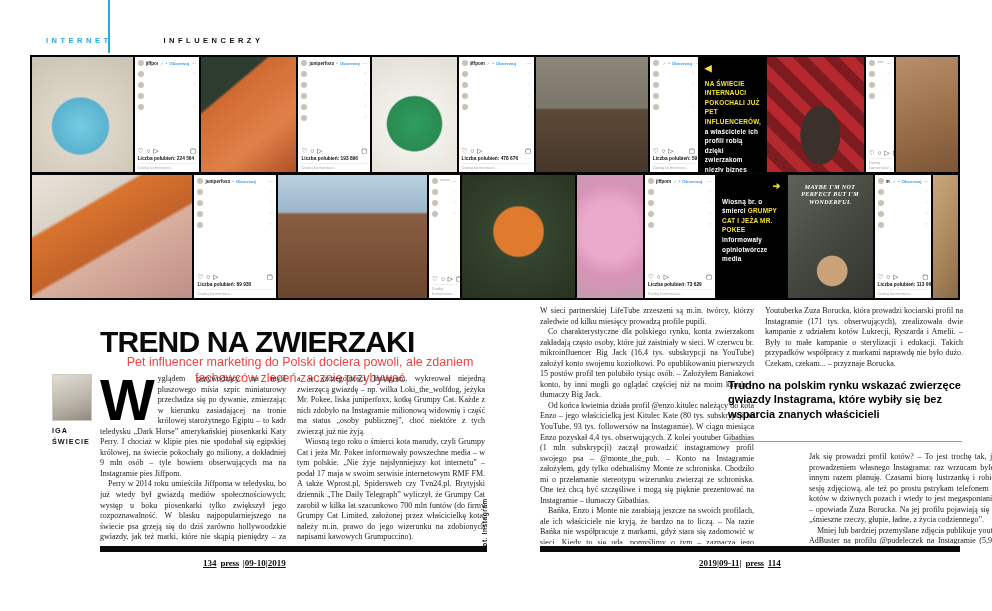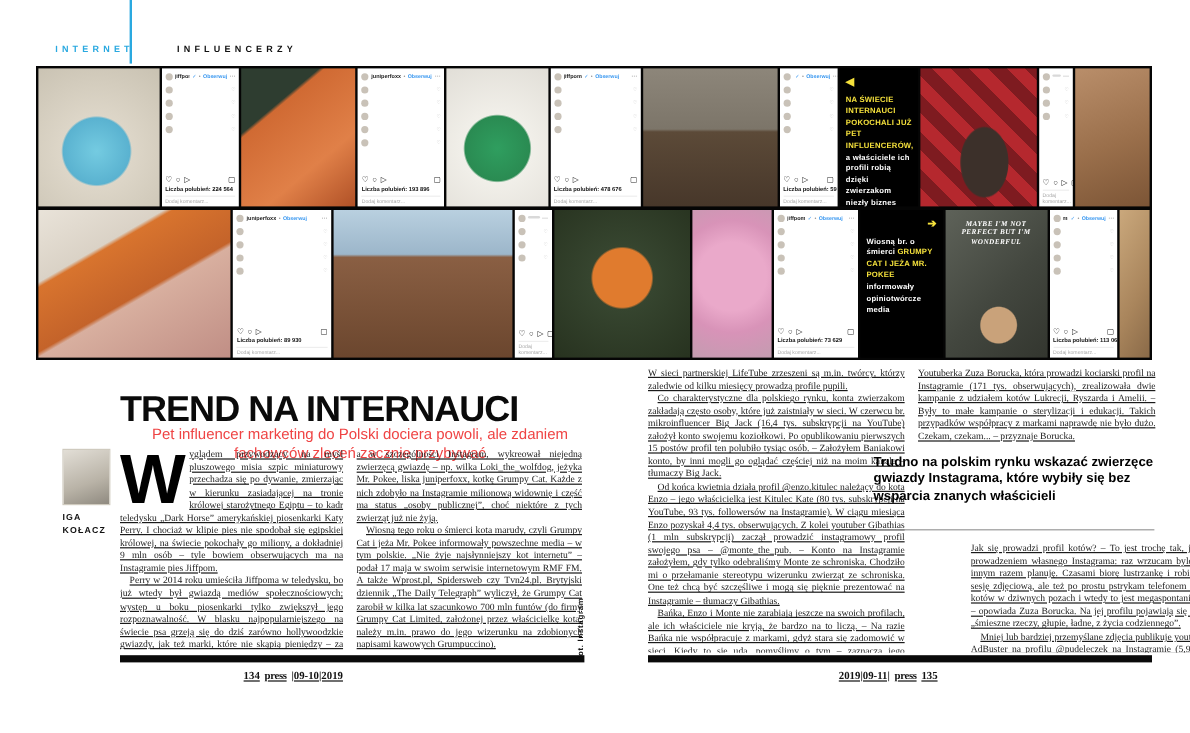--- a/index.html
+++ b/index.html
@@ -2,21 +2,21 @@
 <html><head>
 <meta charset="utf-8">
 <style>
   html,body{margin:0;padding:0;background:#e8e8e8;}
   .spread{position:relative;width:992px;height:611px;background:#ffffff;overflow:hidden;
           font-family:"Liberation Sans",sans-serif;}
   
   .kicker{position:absolute;left:46px;top:33px;height:14px;display:flex;align-items:center;}
   .kicker .sec{color:#2aa9e0;font-size:7.5px;font-weight:700;letter-spacing:3.5px;}
   .kicker .vrule{position:absolute;left:62px;top:-33px;width:2px;height:53px;background:#2aa9e0;}
-  .kicker .top{margin-left:36px;color:#111;font-size:7.5px;font-weight:700;letter-spacing:3.5px;}
+  .kicker .top{margin-left:52px;color:#111;font-size:7.5px;font-weight:700;letter-spacing:3.5px;}
   
   .collage{position:absolute;left:30px;top:55px;width:930px;height:245px;background:#050505;
            padding:2px;box-sizing:border-box;display:flex;flex-direction:column;gap:3px;}
   .crow{display:flex;gap:2px;min-height:0;}
   .crow.r1{flex:115 115 0;}
   .crow.r2{flex:123 123 0;}
   .cell{min-width:0;position:relative;overflow:hidden;}
   .photo{background:#777;}
   .ph-overlay{position:absolute;top:7%;left:3%;right:3%;color:#fff;text-align:center;
               font:italic 700 6px/1.3 "Liberation Serif",serif;letter-spacing:.4px;}
@@ -44,21 +44,21 @@
   
   .headline{position:absolute;left:100px;top:305px;font-size:30px;font-weight:700;
             letter-spacing:-.8px;color:#0a0a0a;}
   .deck{position:absolute;left:100px;top:341px;width:400px;font-size:12.5px;line-height:1.28;
         font-weight:400;color:#ef4444;text-align:center;}
   .author{position:absolute;left:52px;top:374px;width:46px;}
   .author .a-photo{width:40px;height:47px;background:linear-gradient(160deg,#e2ded6,#b9b3a7 60%,#8f8a80);
                    border:1px solid #cfcabe;box-sizing:border-box;}
   .author .a-name{margin-top:5px;font-size:7.3px;font-weight:700;letter-spacing:1px;color:#111;line-height:1.5;}
   .bodycol{position:absolute;font:8px/1.32 "Liberation Serif",serif;color:#1a1a1a;
-           text-align:justify;overflow:hidden;text-decoration:underline;}
+           text-align:justify;overflow:hidden;}
   .bodycol p{margin:0;text-indent:8px;}
   .bodycol p:first-child{text-indent:0;}
   .dropcap{float:left;font:700 58px/0.78 "Liberation Sans",sans-serif;letter-spacing:-3px;
            margin:3px 6px 0 0;color:#000;}
   .subhead{font:700 7.8px/1.3 "Liberation Sans",sans-serif;letter-spacing:.3px;margin:6px 0 2px 0;
            text-indent:0 !important;}
   #col1{left:100px;top:374px;width:186px;height:170px;}
   #col2{left:297px;top:374px;width:188px;height:170px;}
   #col3{left:540px;top:306px;width:214px;height:238px;}
   #col4a{left:765px;top:306px;width:198px;height:68px;}
@@ -442,26 +442,26 @@
             <span>▷</span>
             <span class="c-save">▢</span>
           </div>
           <div class="c-likes">Liczba polubień: 113 066</div>
           <div class="c-add">Dodaj komentarz...</div>
         </div>
         <div class="cell photo" style="flex: 26 26 0px; background: linear-gradient(120deg, rgb(202, 168, 124) 0%, rgb(169, 133, 92) 60%, rgb(138, 106, 72) 100%);"></div>
       </div>
   </div>
 
-  <h1 class="headline">TREND NA INTERNAUCI</h1>
+  <h1 class="headline">TREND NA ZWIERZAKI</h1>
   <p class="deck">Pet influencer marketing do Polski dociera powoli, ale zdaniem fachowców zleceń zacznie przybywać</p>
 
   <div class="author">
     <div class="a-photo"></div>
-    <div class="a-name">IGA KOŁACZ</div>
+    <div class="a-name">IGA ŚWIECIE</div>
   </div>
 
   <div class="bodycol" id="col1">
       <p><span class="dropcap">W</span>yglądem przywodzący na myśl pluszowego misia szpic miniaturowy przechadza się po dywanie, zmierzając w kierunku zasiadającej na tronie królowej starożytnego Egiptu – to kadr teledysku „Dark Horse” amerykańskiej piosenkarki Katy Perry. I chociaż w klipie pies nie spodobał się egipskiej królowej, na świecie pokochały go miliony, a dokładniej 9 mln osób – tyle bowiem obserwujących ma na Instagramie pies Jiffpom.</p>
       <p>Perry w 2014 roku umieściła Jiffpoma w teledysku, bo już wtedy był gwiazdą mediów społecznościowych; występ u boku piosenkarki tylko zwiększył jego rozpoznawalność. W blasku najpopularniejszego na świecie psa grzeją się do dziś zarówno hollywoodzkie gwiazdy, jak też marki, które nie skąpią pieniędzy – za post na profilu Jiffpoma firmy są w stanie zapłacić kilkadziesiąt tysięcy dolarów. A miasto Los Angeles ogłosiło 20 sierpnia 2014 roku „Dniem Jiffa”.</p>
     </div>
   <div class="bodycol" id="col2">
       <p>a w szczególności Instagram, wykreował niejedną zwierzęcą gwiazdę – np. wilka Loki_the_wolfdog, jeżyka Mr. Pokee, liska juniperfoxx, kotkę Grumpy Cat. Każde z nich zdobyło na Instagramie milionową widownię i część ma status „osoby publicznej”, choć niektóre z tych zwierząt już nie żyją.</p>
       <p>Wiosną tego roku o śmierci kota marudy, czyli Grumpy Cat i jeża Mr. Pokee informowały powszechne media – w tym polskie. „Nie żyje najsłynniejszy kot internetu” – podał 17 maja w swoim serwisie internetowym RMF FM. A także Wprost.pl, Spidersweb czy Tvn24.pl. Brytyjski dziennik „The Daily Telegraph” wyliczył, że Grumpy Cat zarobił w kilka lat szacunkowo 700 mln funtów (do firmy Grumpy Cat Limited, założonej przez właścicielkę kota, należy m.in. prawo do jego wizerunku na zdobionych napisami kawowych Grumpuccino).</p>
       <p class="subhead">INFLUENCERZY WYCZULI NOWY BIZNES</p>
@@ -480,14 +480,14 @@
   <div class="bodycol" id="col4b">
       <p>Jak się prowadzi profil kotów? – To jest trochę tak, jak z prowadzeniem własnego Instagrama: raz wrzucam byle co, innym razem planuję. Czasami biorę lustrzankę i robię im sesję zdjęciową, ale też po prostu pstrykam telefonem fotki kotów w dziwnych pozach i wtedy to jest megaspontaniczne – opowiada Zuza Borucka. Na jej profilu pojawiają się więc „śmieszne rzeczy, głupie, ładne, z życia codziennego”.</p>
       <p>Mniej lub bardziej przemyślane zdjęcia publikuje youtuber AdBuster na profilu @pudeleczek na Instagramie (5,9 tys. obserwujących), który należy do jego psa. – Najważniejsze, by uchwycić moment. Oczywiście prawie nigdy się to nie udaje, bo Pudding, strząsa →</p>
     </div>
 
   <div class="credit">fot. Instagram</div>
 
   <div class="endbar l"></div>
   <div class="endbar r"></div>
   <div class="folio l"><span>134</span><span class="logo">press</span><span>|09-10|2019</span></div>
-  <div class="folio r"><span>2019|09-11|</span><span class="logo">press</span><span>135</span></div>
+  <div class="folio r"><span>2019|09-11|</span><span class="logo">press</span><span>114</span></div>
 </div>
 
 </body></html>

